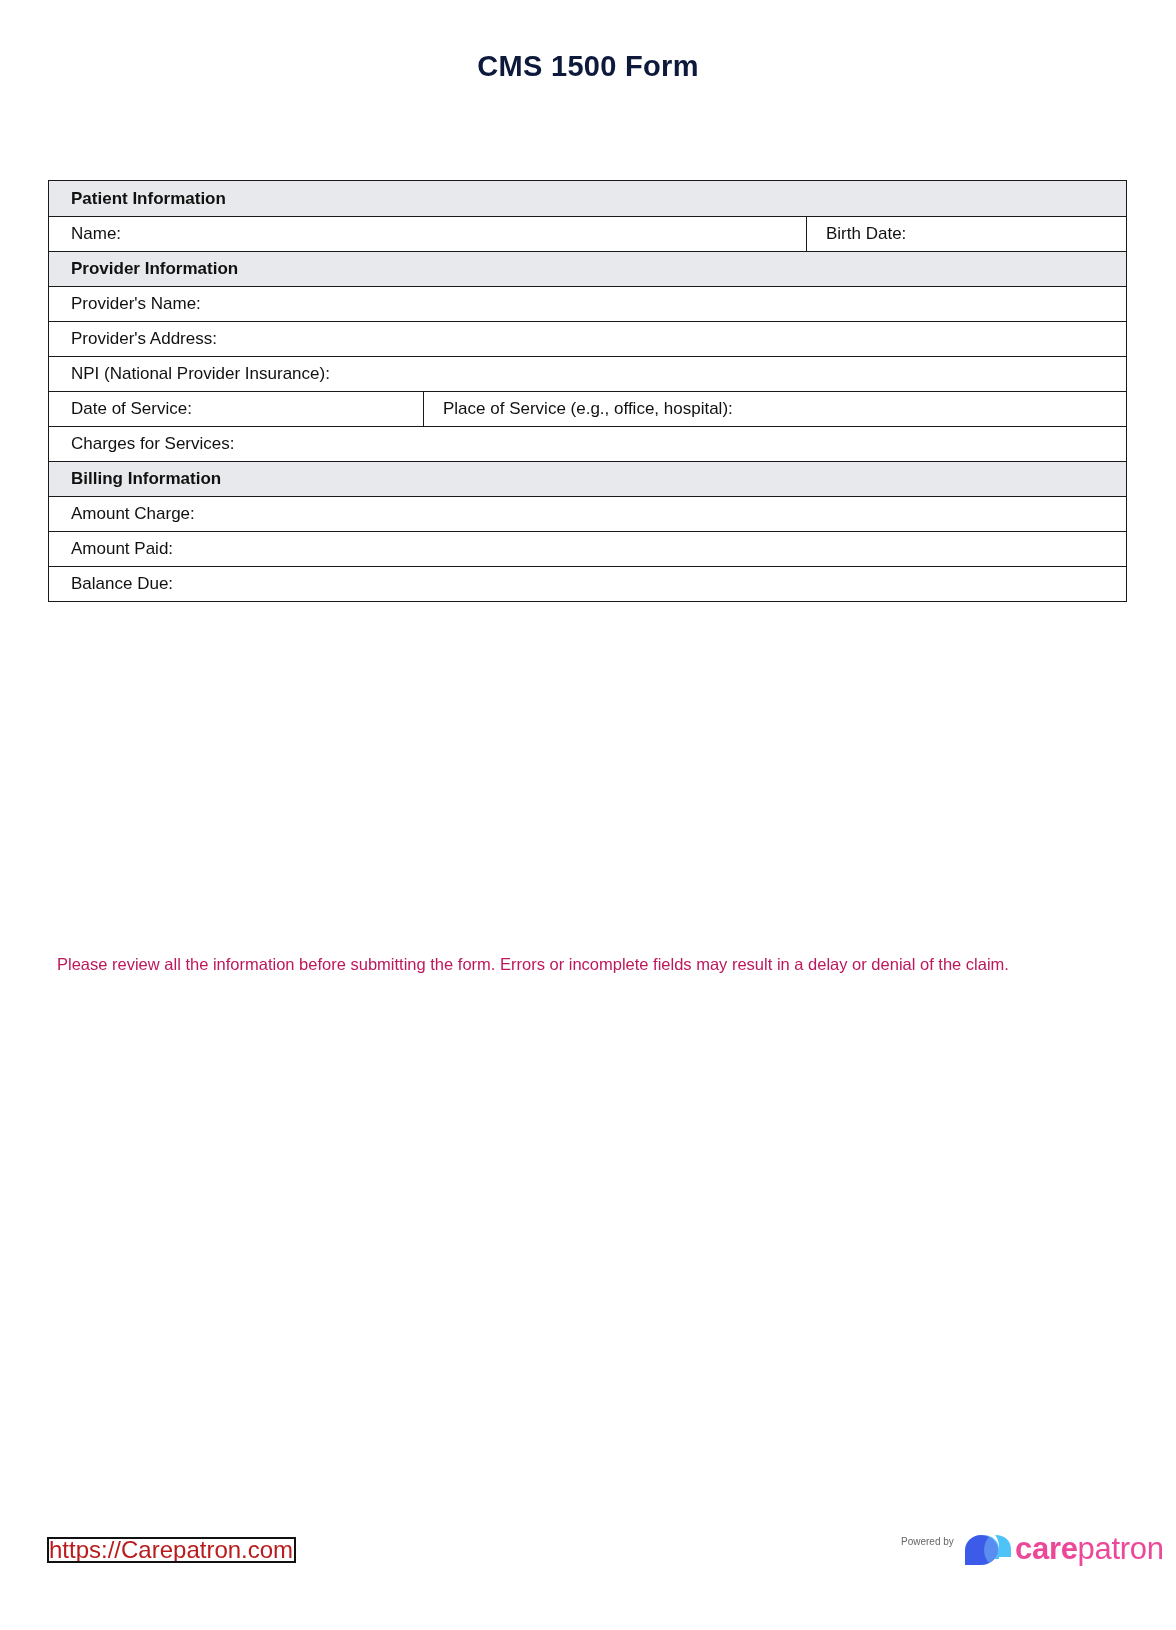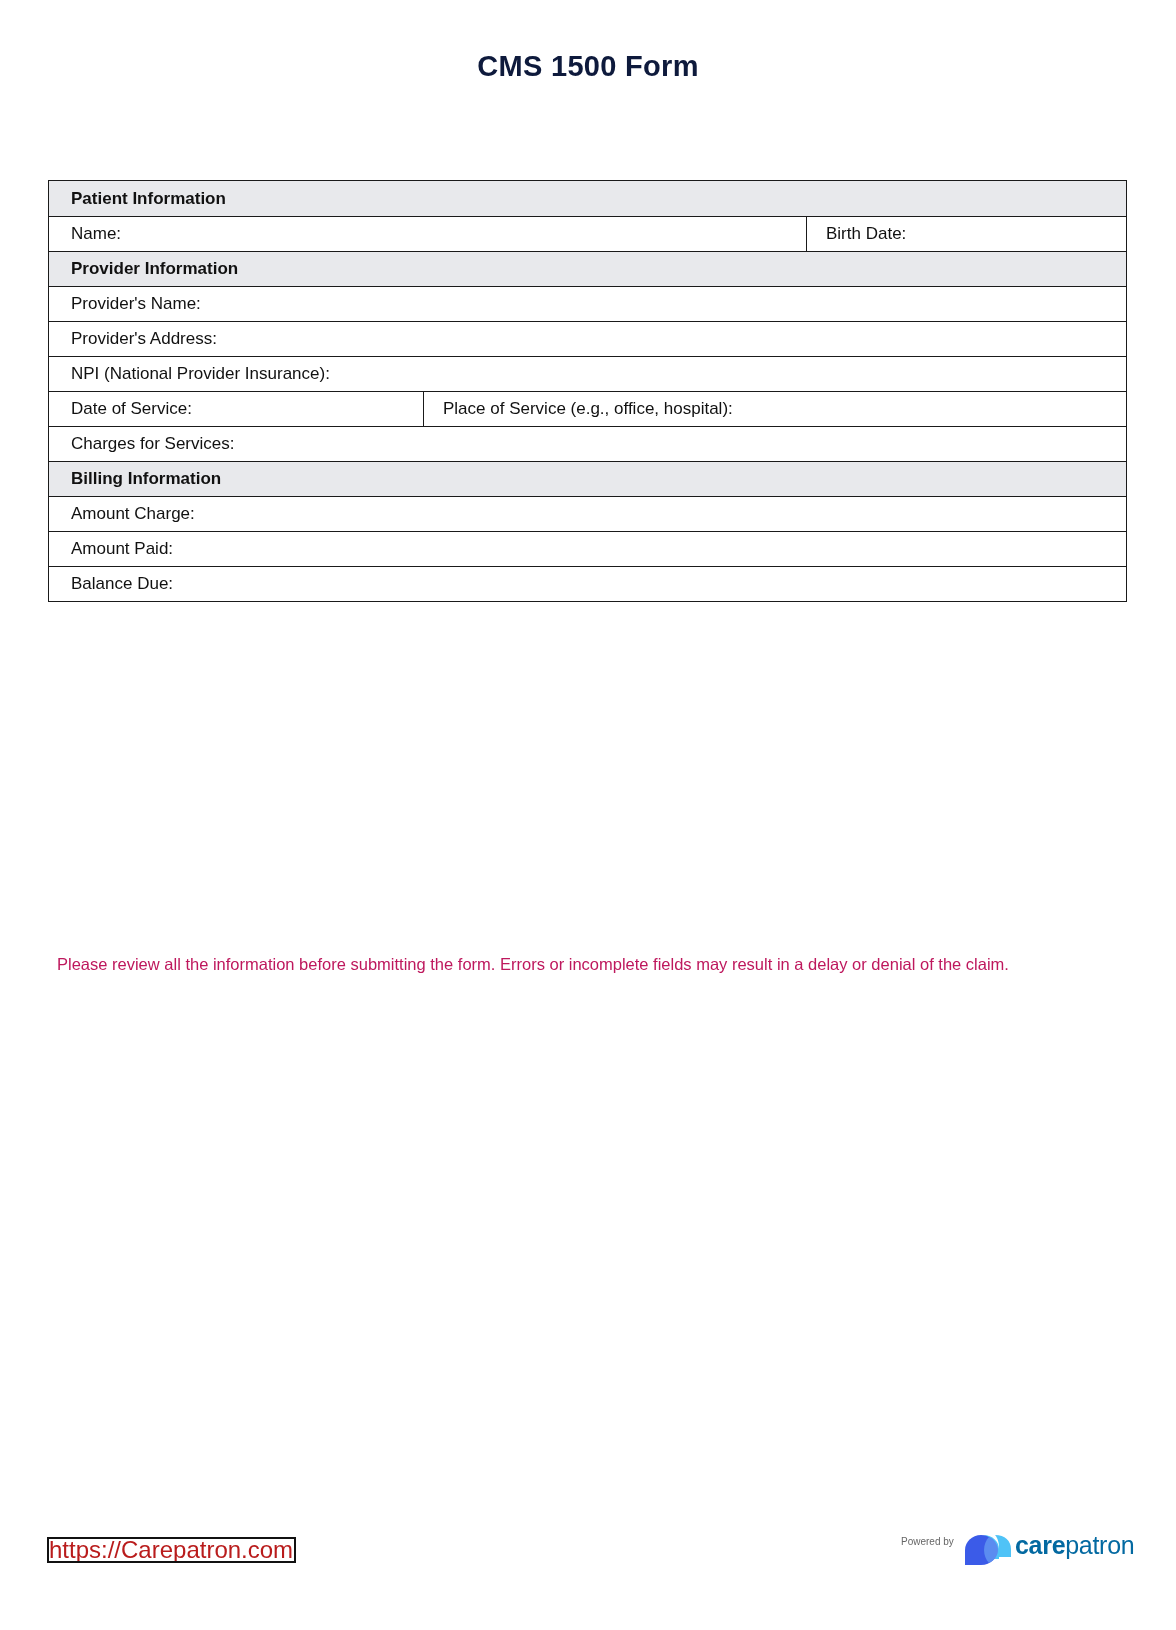--- a/index.html
+++ b/index.html
@@ -15,21 +15,21 @@
   .cell { display: flex; align-items: center; padding-left: 22px; box-sizing: border-box;
           font-size: 17px; height: 100%; }
   .section .cell { font-weight: bold; }
   .cell.divided { border-left: 1.3px solid #1a1a1a; padding-left: 19px; }
   .footnote { position: absolute; left: 57px; top: 955px; font-size: 16.5px; color: #be185d; white-space: nowrap; }
   .site-link { position: absolute; left: 47px; top: 1537px; height: 26px; width: 249px;
                border: 2px solid #111; box-sizing: border-box; font-size: 24px; line-height: 22px;
                color: #b91c1c; text-decoration: none; overflow: hidden; padding-left: 0; }
   .powered { position: absolute; left: 901px; top: 1536px; font-size: 10px; color: #666; }
   .logo-mark { position: absolute; left: 965px; top: 1533px; width: 48px; height: 32px; }
-  .logo-text { position: absolute; left: 1015px; top: 1531px; font-size: 25px; color: #0369a1; letter-spacing: -0.3px; }
+  .logo-text { position: absolute; left: 1015px; top: 1531px; font-size: 31px; color: #ec4899; letter-spacing: -0.3px; }
   .logo-text b { font-weight: bold; }
 </style>
 </head>
 <body>
 
 <div class="title">CMS 1500 Form</div>
 
 <div class="form-table">
   <div class="row section">
     <div class="cell" style="width:100%">Patient Information</div>

